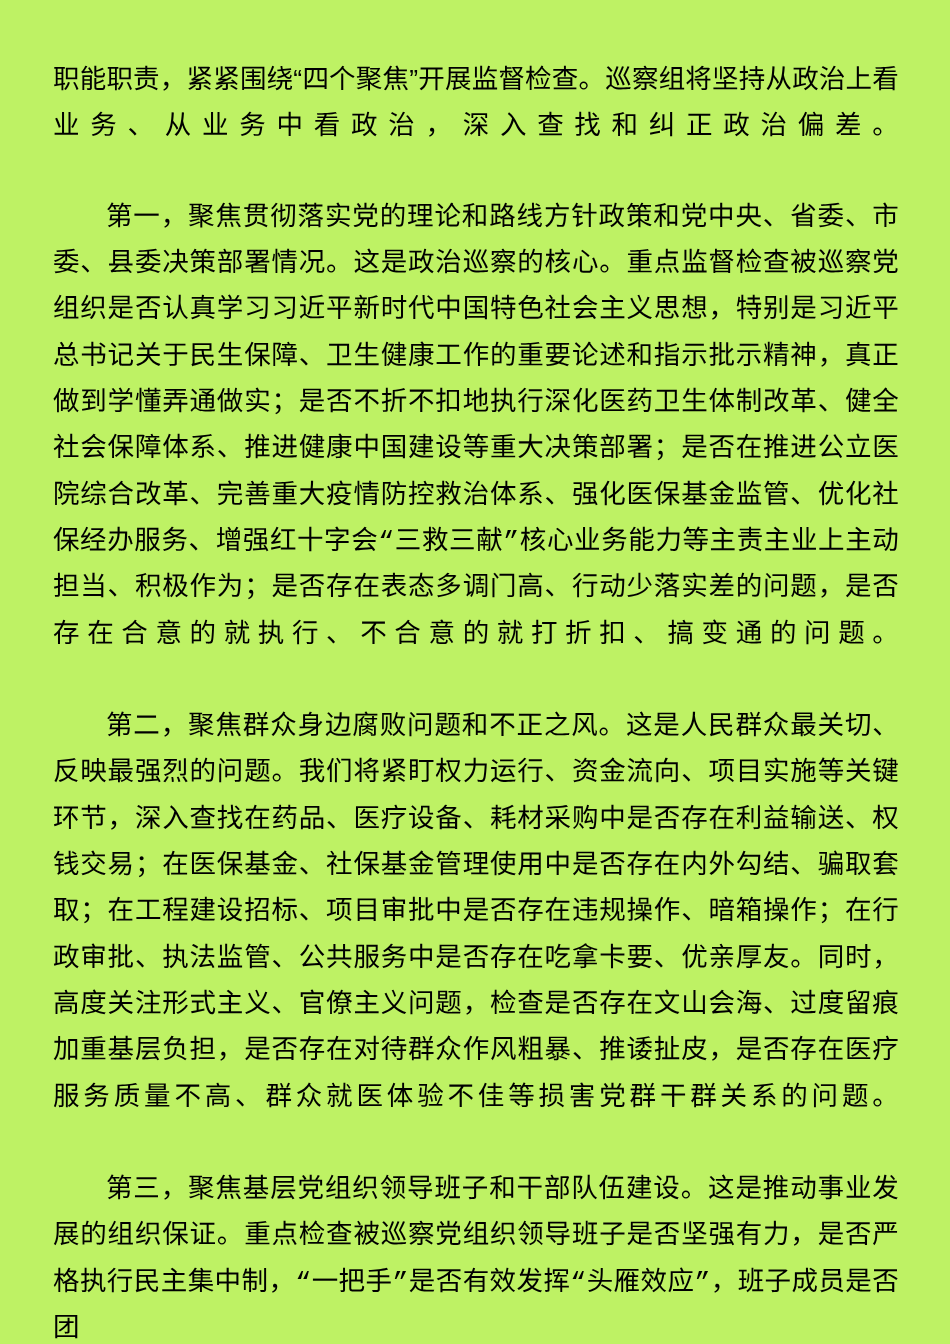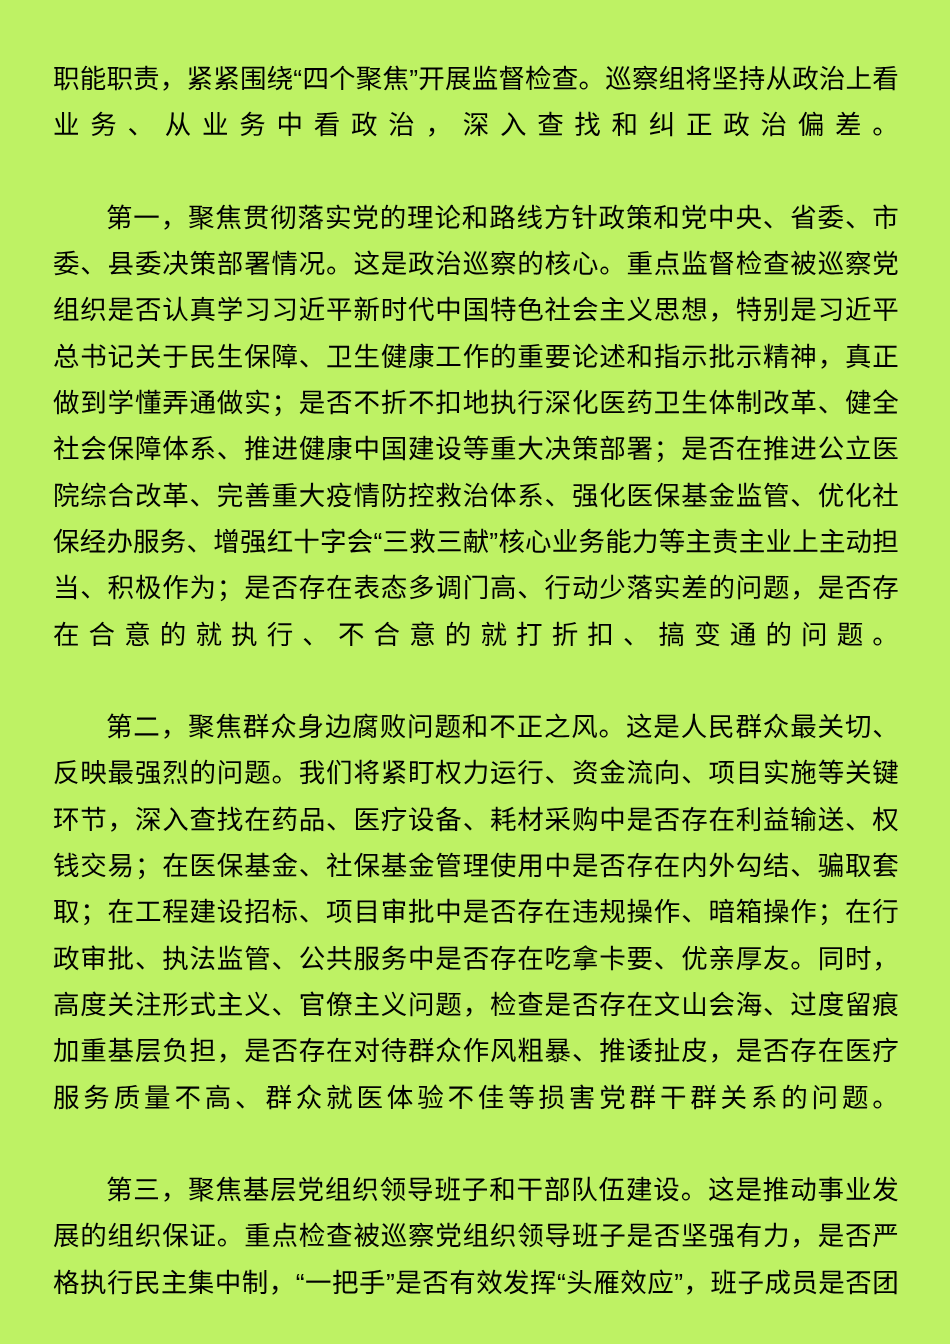--- a/index.html
+++ b/index.html
@@ -34,20 +34,21 @@
     letter-spacing: 0.2px;
     text-align: justify;
     text-justify: inter-ideograph;
     word-break: break-all;
     color: #000000;
     font-weight: 400;
     -webkit-font-smoothing: antialiased;
   }
   .para.indent {
     text-indent: 2em;
+    font-family: Liberation Mono, monospace;
   }
   .para.cont {
     text-indent: 0;
   }
   
   .para::after {
     content: "";
     display: inline-block;
     width: 100%;
   }

